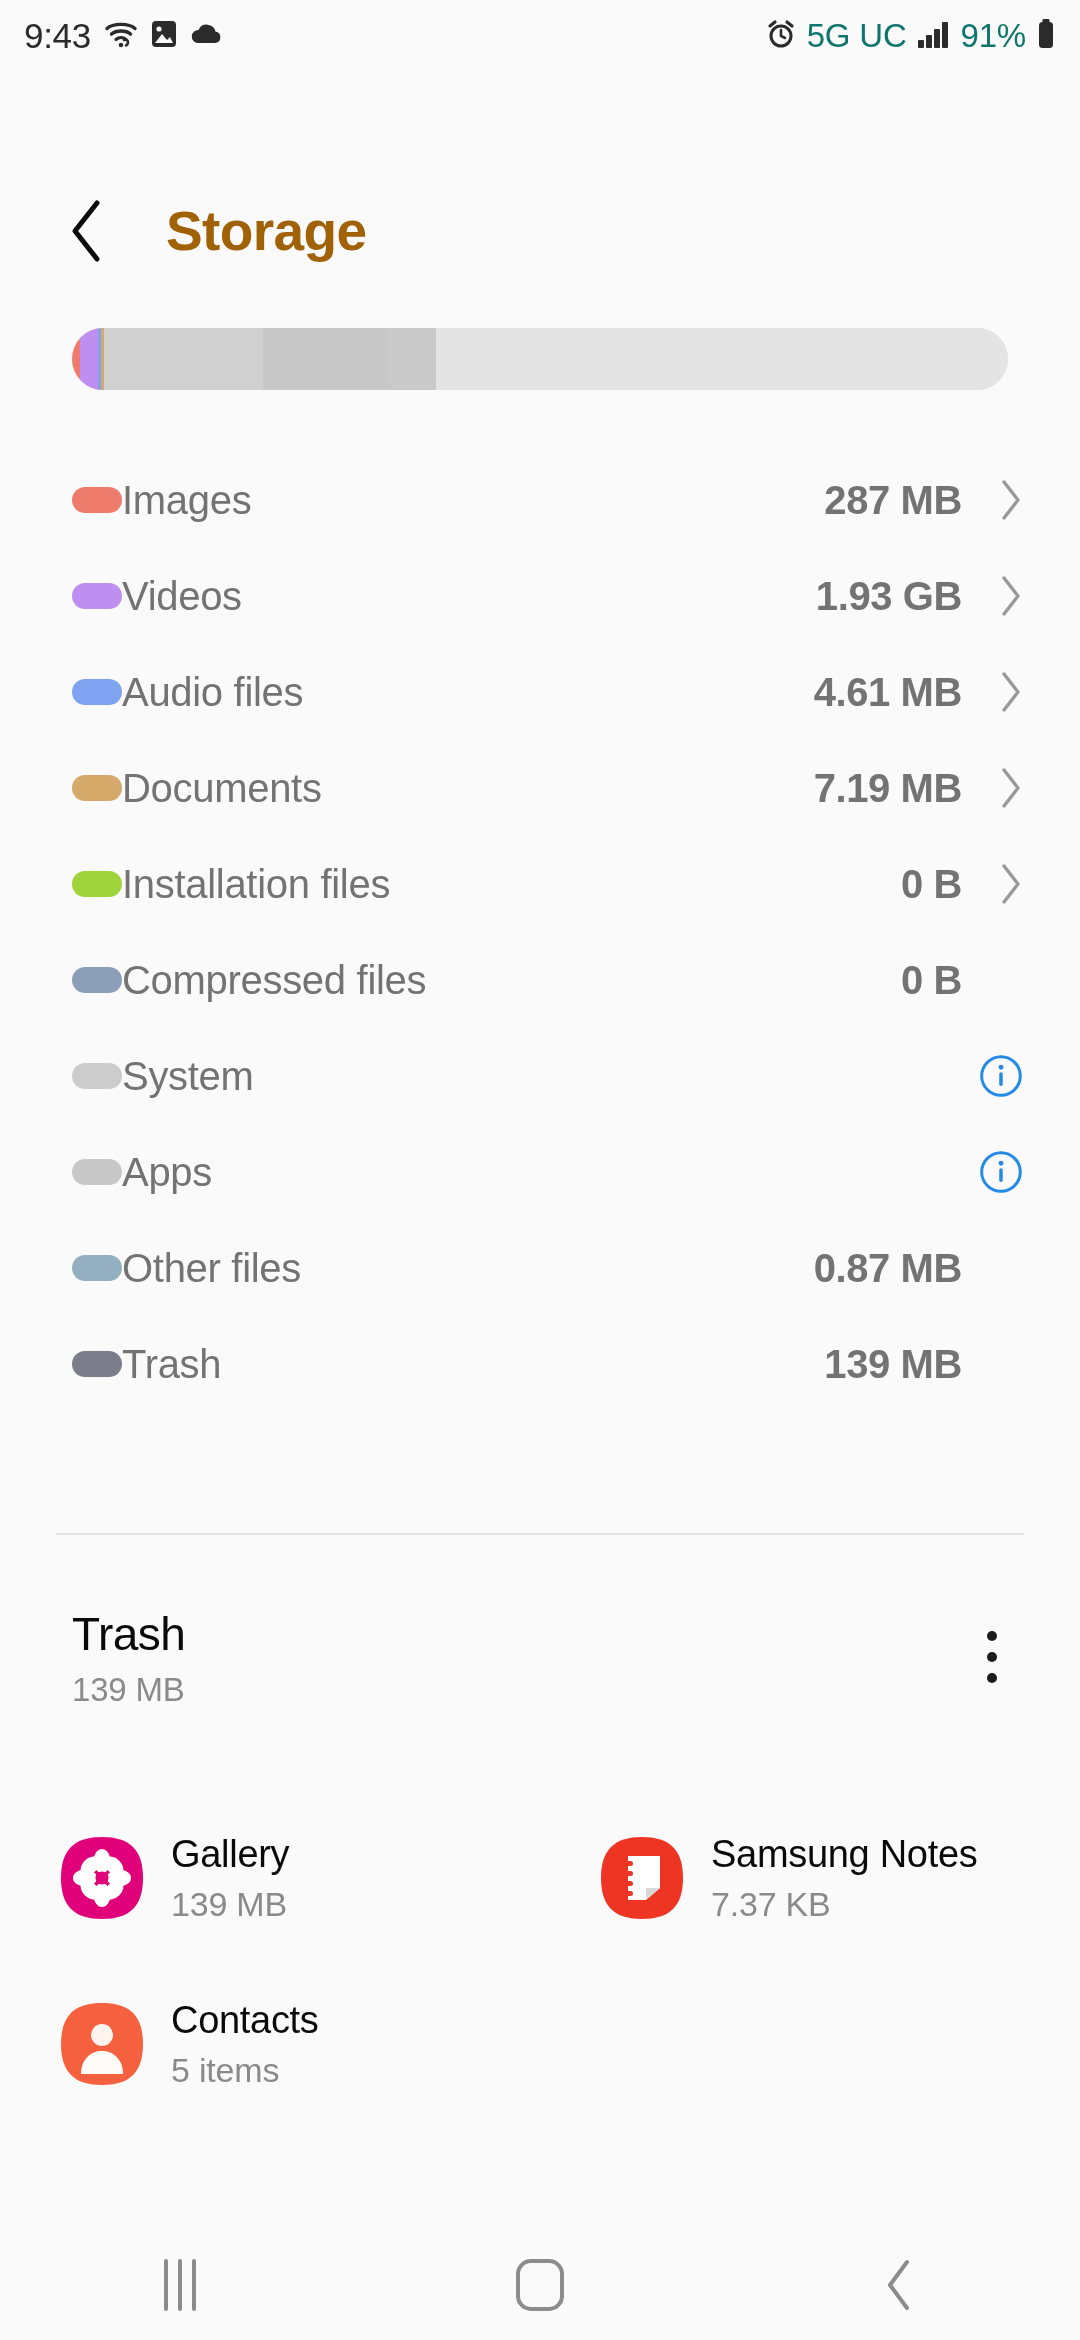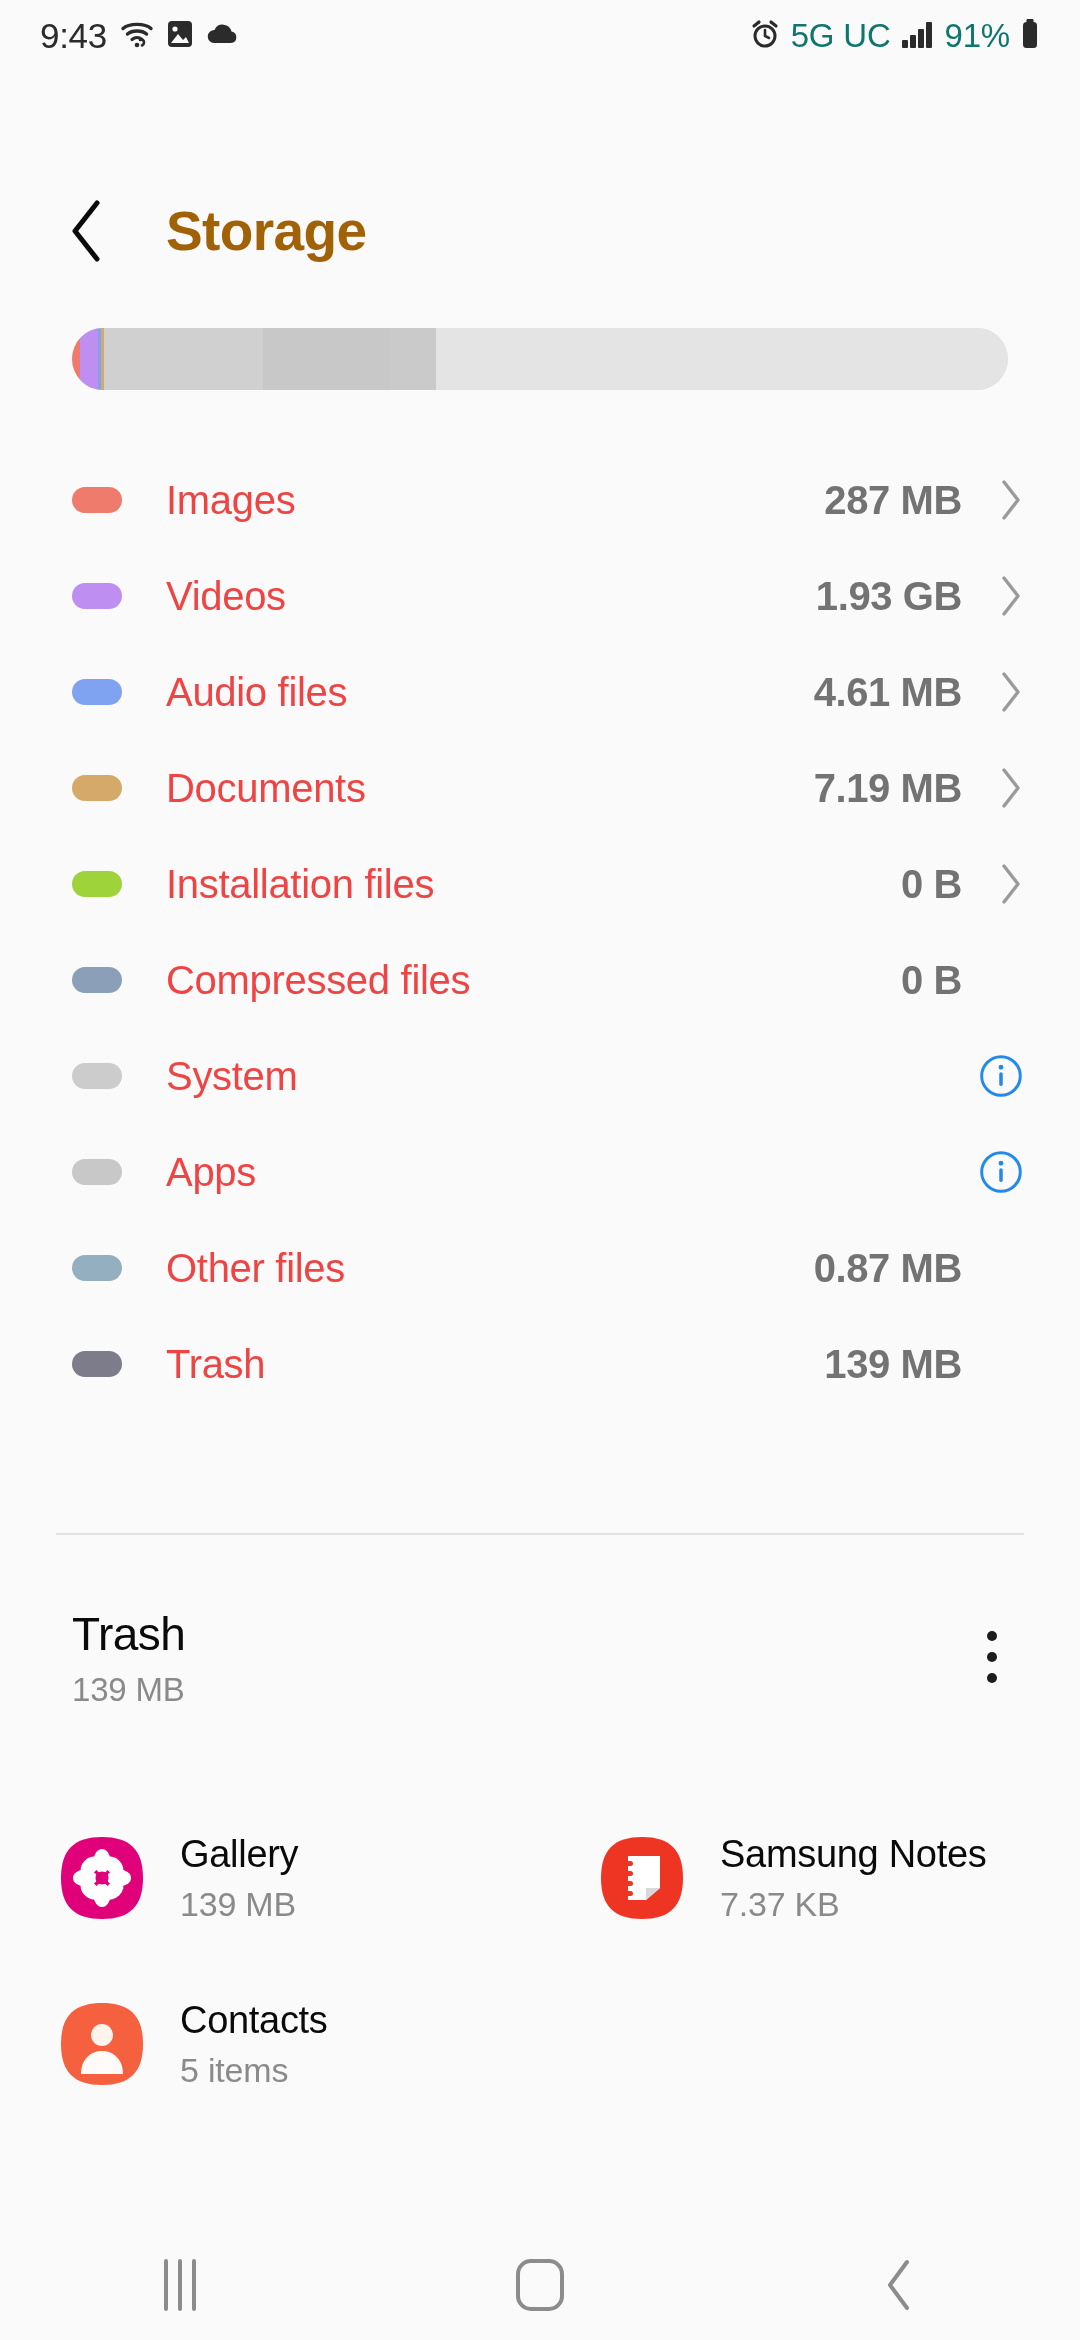--- a/index.html
+++ b/index.html
@@ -9,21 +9,21 @@
     font-family:"Liberation Sans", sans-serif;
     -webkit-font-smoothing:antialiased;
     overflow:hidden;
   }
   .screen { position:relative; width:1080px; height:2340px; background:#FAFAFA; }
 
   
   .statusbar {
     position:absolute; top:0; left:0; width:1080px; height:72px;
     display:flex; align-items:center; justify-content:space-between;
-    padding:0 40px;
+    padding:0 24px;
   }
   .sb-left { display:flex; align-items:center; gap:13px; }
   .sb-right { display:flex; align-items:center; gap:10px; }
   .sb-time { font-size:35px; color:#2B2B2B; letter-spacing:-0.3px; }
   .sb-text { font-size:33px; color:#0f766e; letter-spacing:-0.2px; }
   .sb-icon { display:block; }
 
   
   .header {
     position:absolute; top:176px; left:0; width:1080px; height:110px;
@@ -47,21 +47,21 @@
   .seg { height:100%; }
 
   
   .cat-list { position:absolute; top:452px; left:0; width:1080px; }
   .cat-row {
     display:flex; align-items:center; height:96px;
     padding:0 56px 0 72px;
   }
   .dot { width:50px; height:26px; border-radius:13px; flex:0 0 auto; }
   .cat-label {
-    font-size:40px; color:#ef4444; margin-left:44px;
+    font-size:40px; color:#737373; 
     letter-spacing:-0.3px; flex:1 1 auto;
   }
   .cat-value {
     font-size:40px; color:#737373; font-weight:bold;
     letter-spacing:-0.4px; white-space:nowrap;
   }
   .chev { width:46px; display:flex; justify-content:flex-end; margin-left:16px; }
   .chev-spacer { width:46px; margin-left:16px; }
   .info-ico { width:46px; margin-left:16px; display:flex; justify-content:center; }
 
@@ -88,21 +88,21 @@
   
   .apps-grid {
     position:absolute; top:1795px; left:0; width:1080px;
     display:flex; flex-wrap:wrap;
   }
   .app-tile {
     width:50%; display:flex; align-items:center; height:166px;
     padding-left:60px;
   }
   .app-icon { width:84px; height:84px; flex:0 0 auto; position:relative; }
-  .app-texts { margin-left:36px; }
+  .app-texts { margin-left:27px; }
   .app-name { font-size:38px; color:#0A0A0A; letter-spacing:-0.3px; line-height:1.2; }
   .app-size { font-size:34px; color:#8A8A8A; margin-top:8px; letter-spacing:-0.2px; }
 
   
   .navbar {
     position:absolute; bottom:0; left:0; width:1080px; height:110px;
     display:flex; align-items:center; justify-content:space-around;
   }
   .nav-btn { width:160px; height:90px; display:flex; align-items:center; justify-content:center; }
   .nav-bars { display:flex; gap:10px; }

